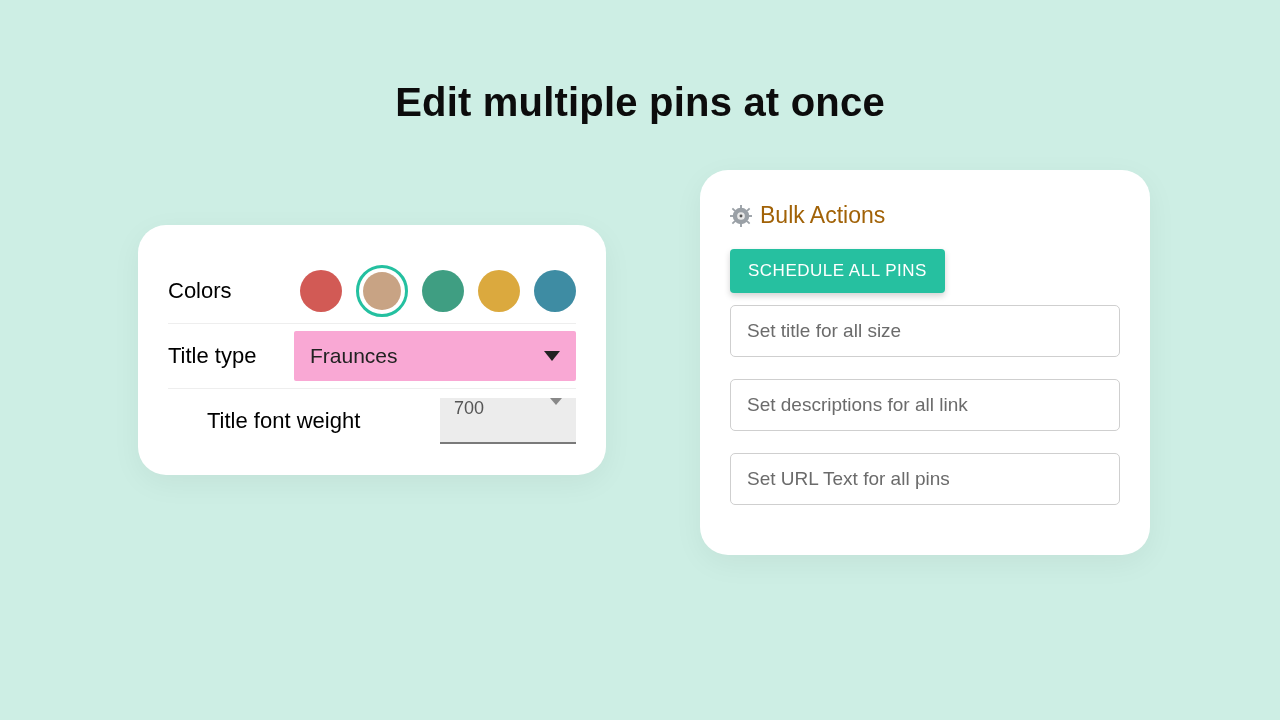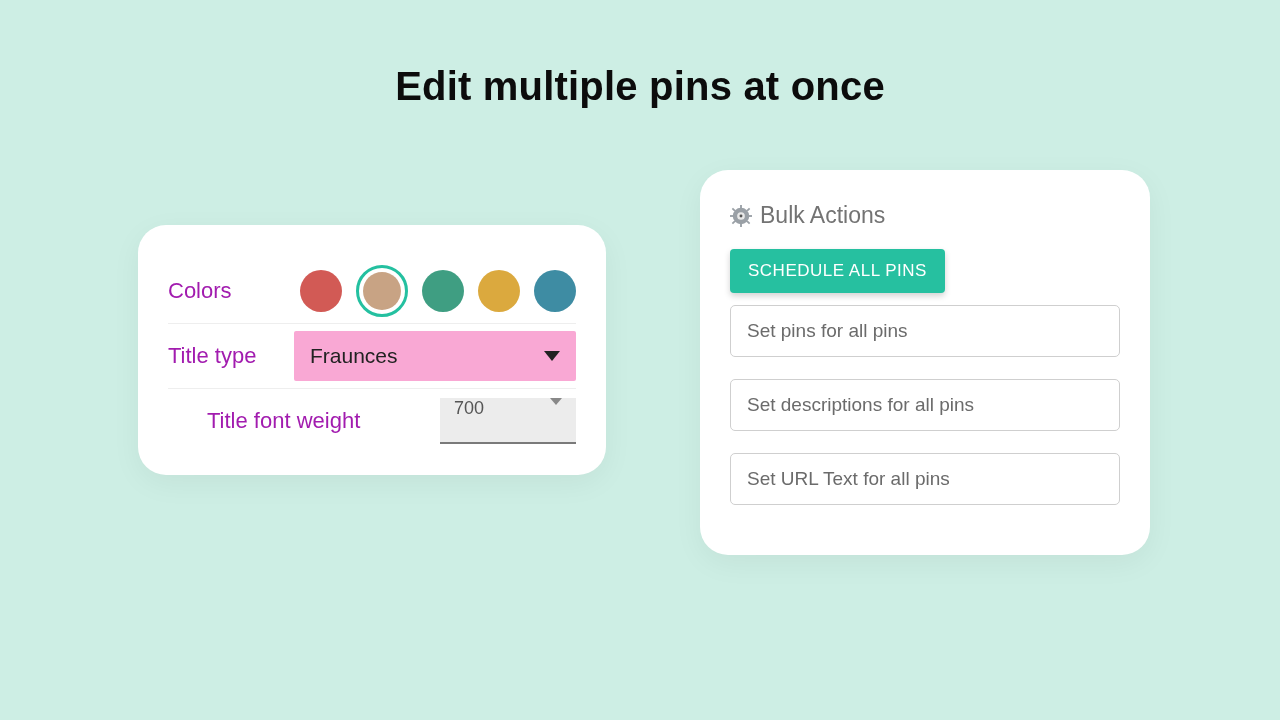--- a/index.html
+++ b/index.html
@@ -9,21 +9,21 @@
     height: 720px;
     background: #cdeee4;
     font-family: -apple-system, BlinkMacSystemFont, "Segoe UI", Arial, sans-serif;
     color: #222;
     position: relative;
     overflow: hidden;
   }
 
   .headline {
     position: absolute;
-    top: 64px;
+    top: 80px;
     width: 100%;
     text-align: center;
     font-size: 40px;
     font-weight: 800;
     color: #0c0c0c;
     letter-spacing: 0.2px;
   }
 
   
   .card-left {
@@ -42,21 +42,21 @@
     display: flex;
     align-items: center;
     justify-content: space-between;
     min-height: 64px;
     border-bottom: 1px solid #eeeeee;
   }
   .lrow:last-child { border-bottom: none; margin-left: 39px; }
 
   .lrow .label {
     font-size: 22px;
-    color: #a21caf;
+    color: #000000;
     font-weight: 400;
   }
 
   
   .swatches {
     display: flex;
     align-items: center;
     gap: 14px;
   }
   .swatch {
@@ -154,21 +154,21 @@
     box-shadow: 0 8px 30px rgba(0,0,0,0.05);
     padding: 32px 30px 38px 30px;
     box-sizing: border-box;
   }
 
   .bulk-header {
     display: flex;
     align-items: center;
     gap: 8px;
     font-size: 23px;
-    color: #737373;
+    color: #a16207;
     font-weight: 400;
     margin-bottom: 20px;
   }
 
   .gear {
     width: 22px;
     height: 22px;
     display: inline-block;
     position: relative;
   }
@@ -260,22 +260,22 @@
           <rect x="19" y="17" width="2" height="4" transform="rotate(-45 20 19)"></rect>
         </g>
       </svg>
     </span>
     <span>Bulk Actions</span>
   </div>
 
   <button class="schedule-btn">SCHEDULE ALL PINS</button>
 
   <div class="field">
-    <span>Set pins for all pins</span>
+    <span>Set title for all size</span>
   </div>
   <div class="field">
-    <span>Set descriptions for all pins</span>
+    <span>Set descriptions for all link</span>
   </div>
   <div class="field">
     <span>Set URL Text for all pins</span>
   </div>
 
 </div>
 
 </body></html>

